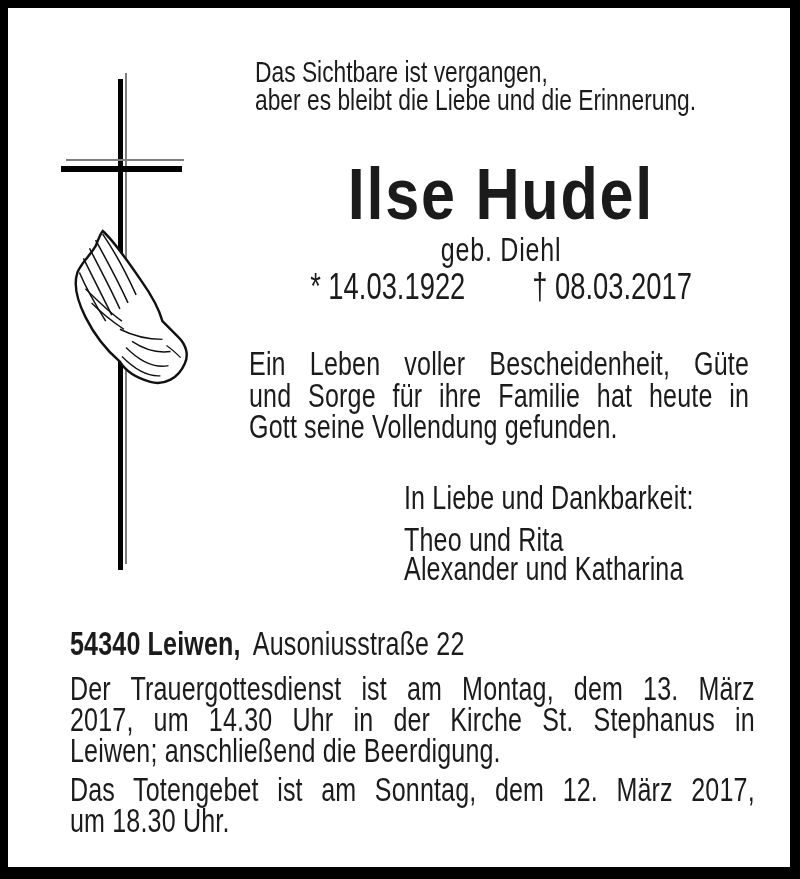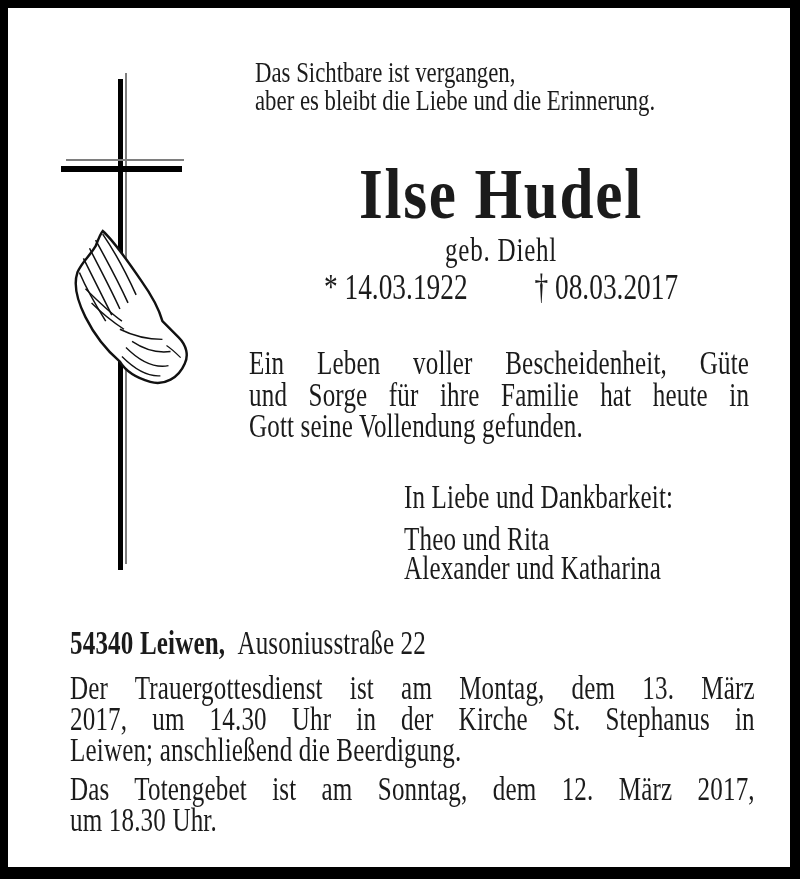--- a/index.html
+++ b/index.html
@@ -5,21 +5,21 @@
   html,body { margin:0; padding:0; background:#e8e8e8; }
   .notice {
     position: relative;
     width: 800px; height: 879px;
     box-sizing: border-box;
     background: #ffffff;
     border-style: solid;
     border-color: #000000;
     border-width: 8px 10px 12px 8px;
     overflow: hidden;
-    font-family: Liberation Serif, serif;
+    font-family: Liberation Sans, sans-serif;
     color: #1b1b1b;
   }
   .abs { position: absolute; }
   
   .cond  { transform: scaleX(0.76); transform-origin: 0 0; }
   .cond85{ transform: scaleX(0.85); transform-origin: 0 0; }
   .body-type { font-size: 33px; line-height: 31px; letter-spacing: 0.2px; }
   .jline { text-align: justify; text-align-last: justify; text-justify: inter-word; }
   .center { text-align: center; }
   .bold { font-weight: 700; }

